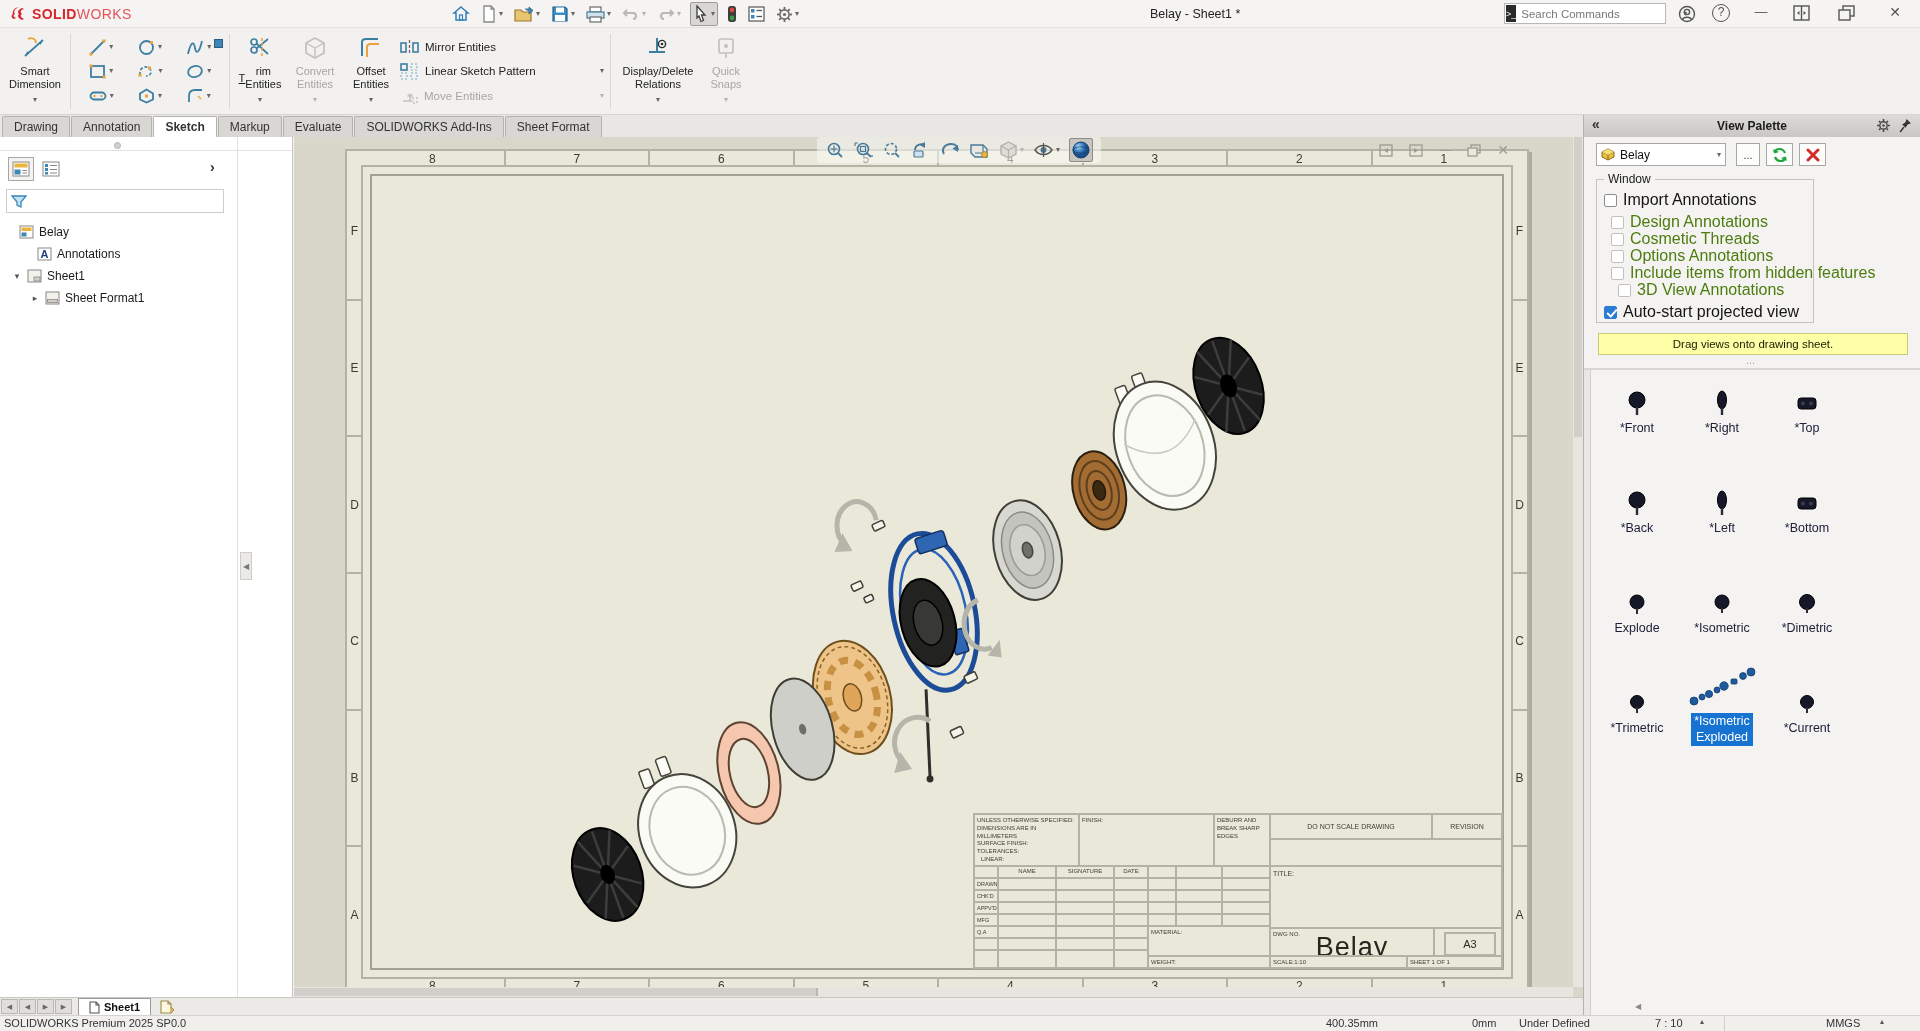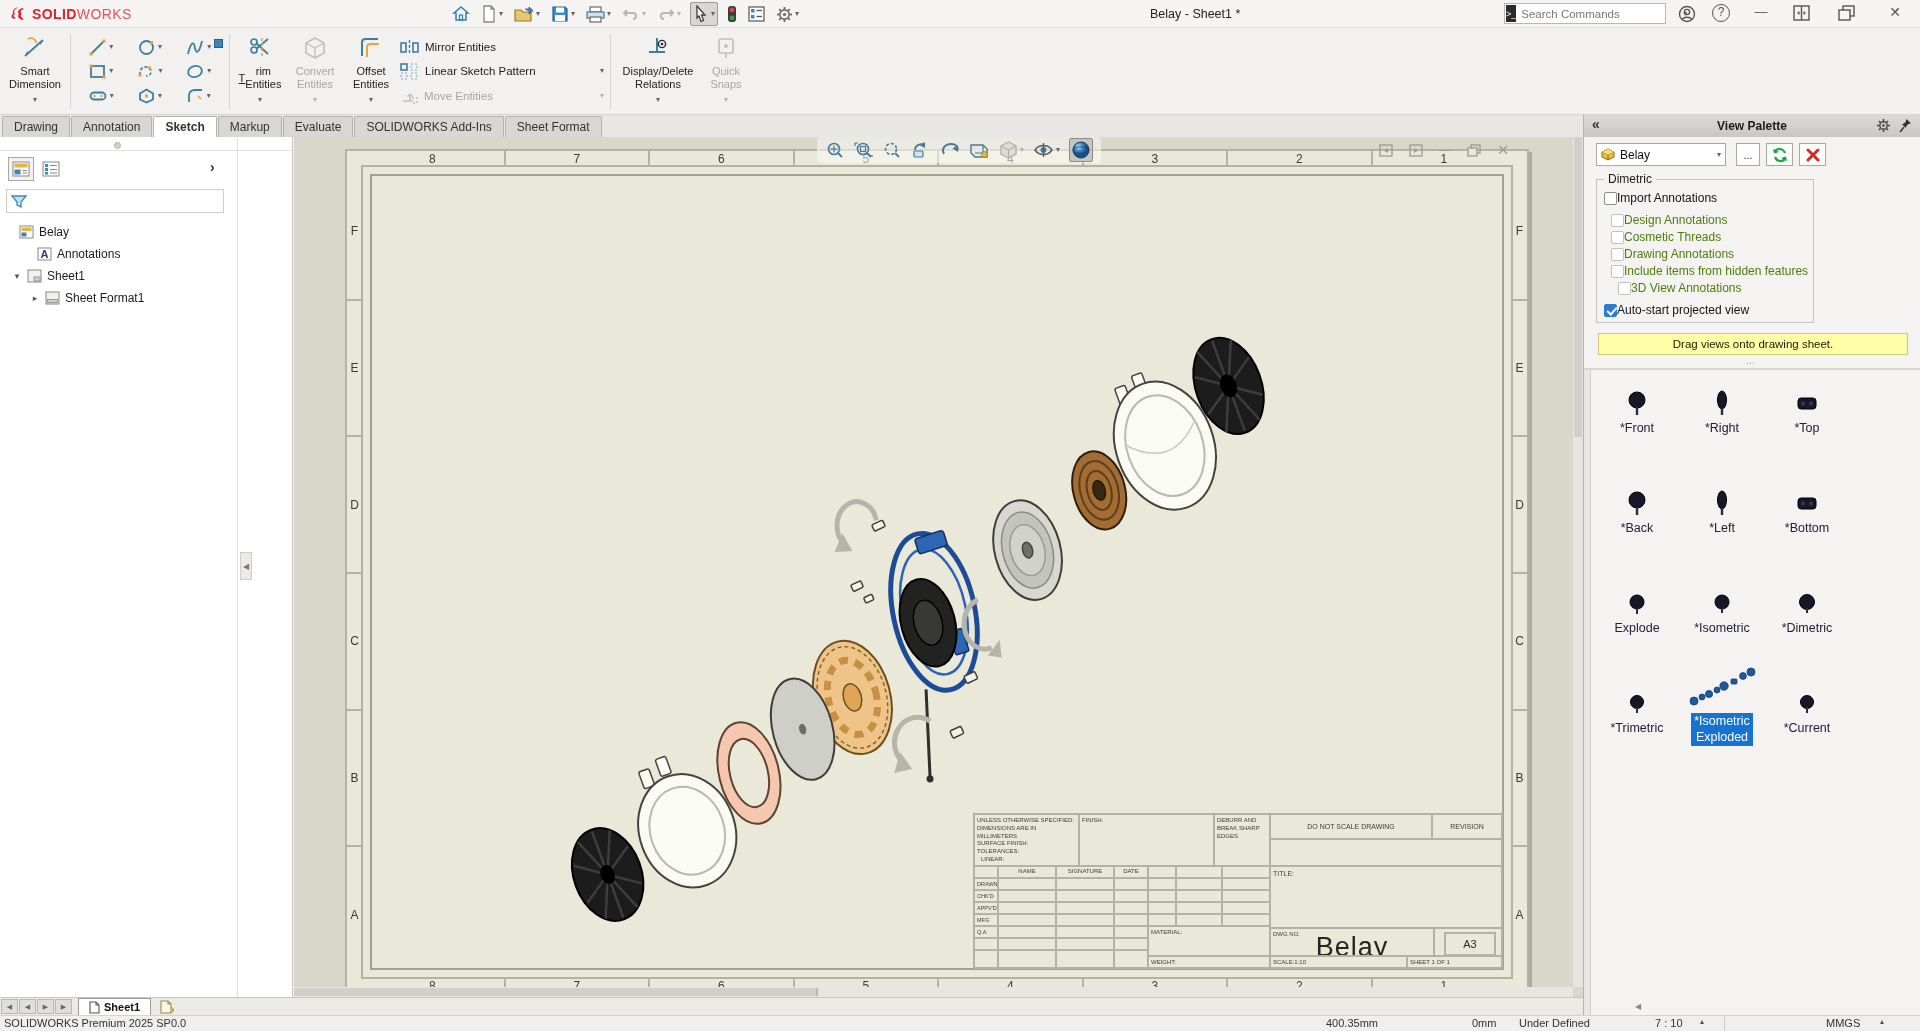--- a/index.html
+++ b/index.html
@@ -96,21 +96,21 @@
   
   #rightpanel { position:absolute; left:1583px; top:115px; width:337px; height:900px; background:#f4f3f1; border-left:1px solid #b5b3b0; }
   .vp-header { position:absolute; left:0; top:0; width:100%; height:22px; background:linear-gradient(#dddbd7,#c9c7c3); display:flex; align-items:center; }
   .vp-title { position:absolute; left:0; width:100%; text-align:center; font-size:12px; font-weight:bold; color:#1c1c1c; }
   .vp-collapse { position:absolute; left:8px; top:1px; font-size:14px; font-weight:bold; color:#333; }
   .vp-tools { position:absolute; right:8px; top:3px; display:flex; gap:8px; }
   .vp-combo { position:absolute; left:12px; top:28px; width:130px; height:23px; background:#fff; border:1px solid #a9a7a4; display:flex; align-items:center; gap:5px; padding:0 4px; font-size:12px; color:#111; }
   .vp-btn { position:absolute; top:28px; height:23px; background:#fdfdfc; border:1px solid #a9a7a4; display:flex; align-items:center; justify-content:center; font-size:11px; color:#333; }
   .vp-group { position:absolute; left:12px; top:64px; width:218px; height:144px; border:1px solid #c5c3c0; }
   .vp-group-label { position:absolute; left:20px; top:57px; background:#f4f3f1; padding:0 4px; font-size:12px; color:#1a1a1a; }
-  .cbrow { position:absolute; display:flex; align-items:center; font-size:12px; color:#141414; }
+  .cbrow { position:absolute; display:flex; align-items:center; gap:6px; font-size:16px; color:#141414; }
   .cbrow.dis { color:#4d7c0f; }
   .cbox { width:13px; height:13px; background:#fff; border:1px solid #8e8c89; border-radius:2px; position:relative; }
   .cbrow.dis .cbox { border-color:#c2c0bd; }
   .cbox.checked { background:#2b7cd3; border-color:#2b7cd3; }
   .cbox.checked::after { content:""; position:absolute; left:3.5px; top:0.5px; width:4px; height:8px; border:solid #fff; border-width:0 2px 2px 0; transform:rotate(42deg); }
   .vp-banner { position:absolute; left:14px; top:218px; width:310px; height:22px; background:#ffffa8; border:1px solid #c9c97e; display:flex; align-items:center; justify-content:center; font-size:11.5px; color:#1c1c00; }
   .vp-dots { position:absolute; left:0; top:243px; width:100%; text-align:center; color:#8a8884; font-size:9px; letter-spacing:3px; }
   .vp-sep { position:absolute; left:0; top:253px; width:100%; height:2px; background:#d8d6d2; }
   .vp-scrollstrip { position:absolute; left:0; top:255px; width:7px; height:645px; background:#e9e7e4; border-right:1px solid #d2d0cd; }
   .view-cell { position:absolute; width:84px; text-align:center; }
@@ -852,36 +852,36 @@
         <path d="M15 14 L13.5 9.5 L9 11 Z" fill="#1ea53c"></path>
       </svg>
   </div>
   <div class="vp-btn" style="left:215px;width:27px;">
     <svg width="14" height="14" viewBox="0 0 14 14">
         <path d="M2 2 L12 12 M12 2 L2 12" stroke="#d32b27" stroke-width="3" stroke-linecap="round"></path>
       </svg>
   </div>
 
   <div class="vp-group"></div>
-  <div class="vp-group-label">Dimetric</div>
+  <div class="vp-group-label">Window</div>
   <div class="cbrow" style="left:20px;top:76px;">
       <span class="cbox"></span>
       <span>Import Annotations</span>
     </div>
   <div class="cbrow dis" style="left:27px;top:98px;">
       <span class="cbox"></span>
       <span>Design Annotations</span>
     </div>
   <div class="cbrow dis" style="left:27px;top:115px;">
       <span class="cbox"></span>
       <span>Cosmetic Threads</span>
     </div>
   <div class="cbrow dis" style="left:27px;top:132px;">
       <span class="cbox"></span>
-      <span>Drawing Annotations</span>
+      <span>Options Annotations</span>
     </div>
   <div class="cbrow dis" style="left:27px;top:149px;">
       <span class="cbox"></span>
       <span>Include items from hidden features</span>
     </div>
   <div class="cbrow dis" style="left:27px;top:166px;padding-left:7px;">
       <span class="cbox"></span>
       <span>3D View Annotations</span>
     </div>
   <div class="cbrow" style="left:20px;top:188px;">

